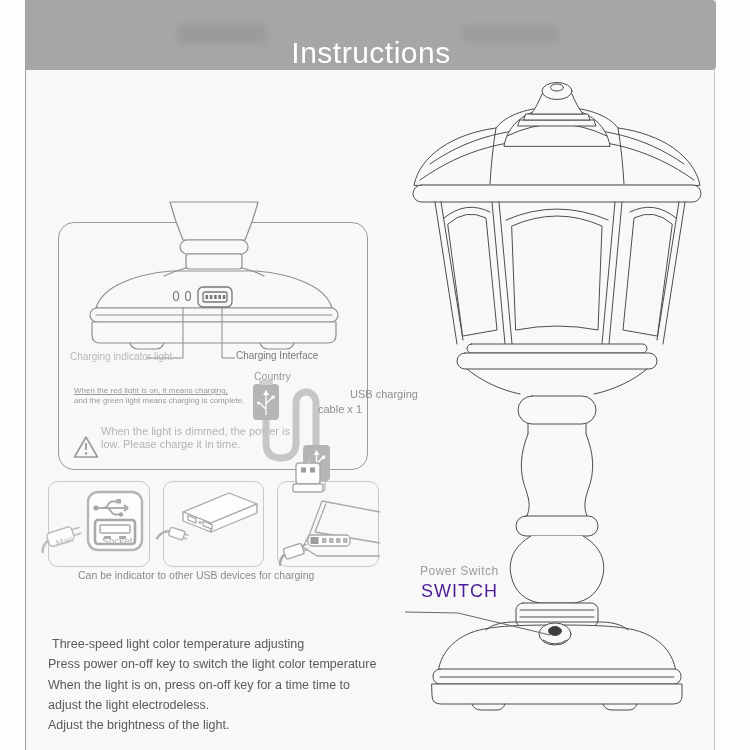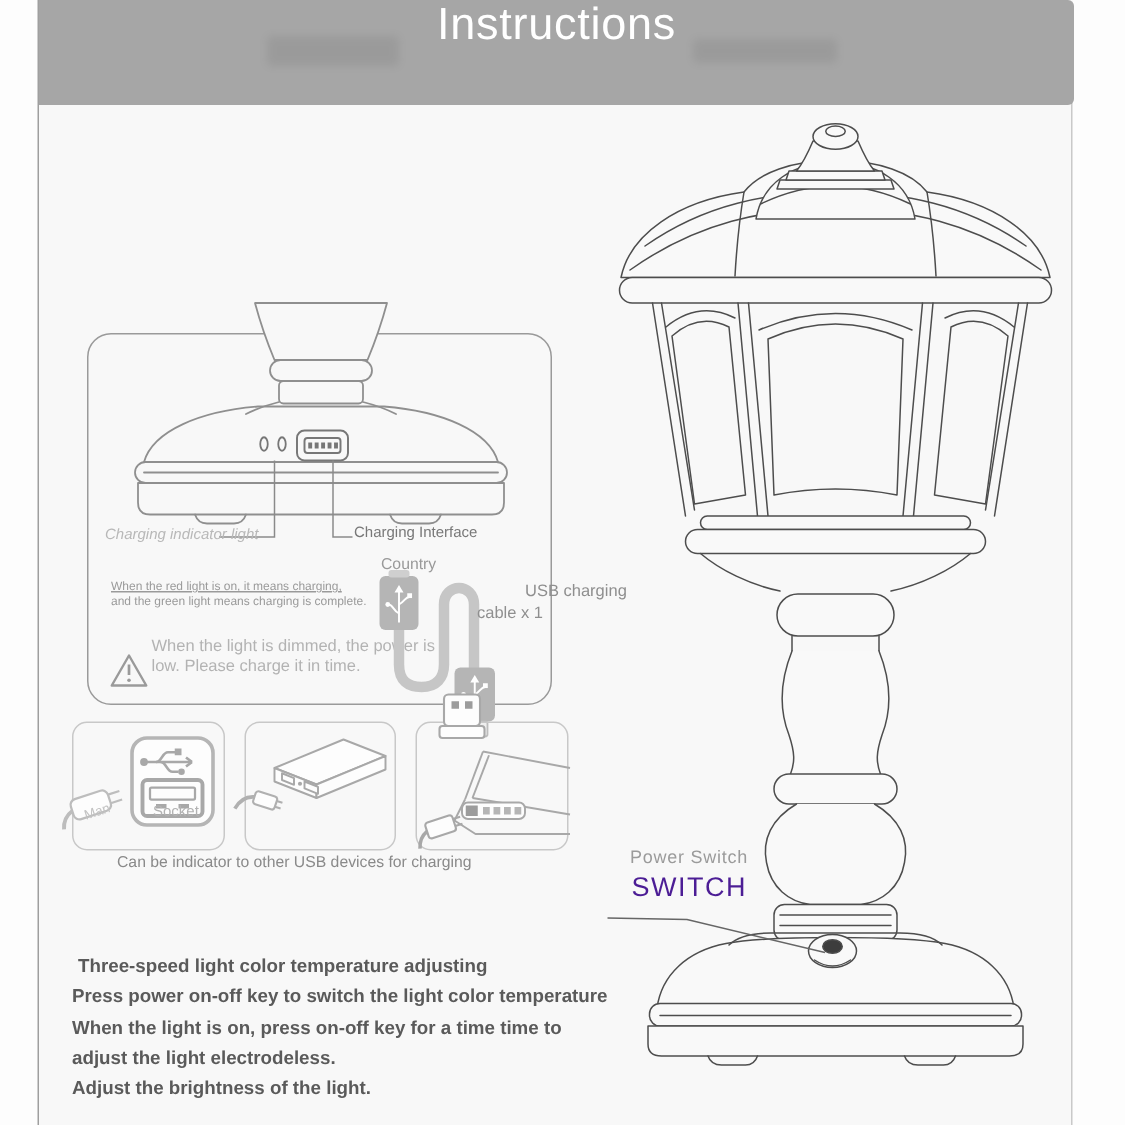--- a/index.html
+++ b/index.html
@@ -7,48 +7,48 @@
     width:750px;height:750px;position:relative;overflow:hidden;
     background:#fdfdfd;
     font-family:"Liberation Sans","DejaVu Sans",sans-serif;
     -webkit-font-smoothing:antialiased;
   }
   .abs{position:absolute;}
   #content-bg{left:26px;top:0;width:689px;height:750px;background:#f8f8f8;}
   #left-rule{left:25px;top:0;width:1px;height:750px;background:#9f9f9f;}
   #right-rule{left:714px;top:68px;width:1px;height:682px;background:#c9c9c9;}
   #header{left:26px;top:0;width:690px;height:70px;background:#a6a6a6;
-          display:flex;align-items:flex-start;justify-content:center;border-radius:0 4px 4px 0;}
+          display:flex;align-items:flex-end;justify-content:center;border-radius:0 4px 4px 0;}
   #header-title{color:#ffffff;font-size:30px;letter-spacing:0.5px;}
   .wm{filter:blur(3px);opacity:.10;background:#3c3c3c;border-radius:3px;}
   
   #diagram-box{left:58px;top:222px;width:308px;height:246px;border:1.5px solid #9a9a9a;border-radius:16px;}
   .lbl{white-space:nowrap;}
-  #charging-indicator-label{left:70px;top:351px;font-size:10px;color:#b8b8b8;font-style:italic;}
+  #charging-indicator-label{left:70px;top:351px;font-size:10px;color:#b8b8b8;}
   #charging-interface-label{left:236px;top:350px;font-size:10px;color:#787878;}
   #note1{left:74px;top:386px;font-size:8px;color:#9a9a9a;text-decoration:underline;}
   #note2{left:74px;top:396px;font-size:8px;color:#9a9a9a;}
   #warn1{left:101px;top:425px;font-size:11px;color:#b3b3b3;}
   #warn2{left:101px;top:438px;font-size:11px;color:#b3b3b3;}
   #country-label{left:254px;top:370px;font-size:10.5px;color:#999999;}
   #cable-label1{left:318px;top:388px;font-size:11px;color:#8f8f8f;margin-left:32px;}
   #cable-label2{left:318px;top:403px;font-size:11px;color:#8f8f8f;}
   
   .dev-box{top:481px;height:84px;border:1.5px solid #c8c8c8;border-radius:10px;background:transparent;}
   #dev-box-1{left:48px;width:100px;}
   #dev-box-2{left:163px;width:99px;}
   #dev-box-3{left:277px;width:100px;}
   #man-label{left:56px;top:536px;font-size:9px;color:#c2c2c2;transform:rotate(-18deg);}
   #socket-label{left:102px;top:536px;width:40px;font-size:10px;line-height:12px;color:#b2b2b2;word-break:break-all;}
   #devices-caption{left:78px;top:569px;font-size:10.5px;color:#8a8a8a;}
   
   #power-switch-label{left:420px;top:564px;font-size:12px;color:#9b9b9b;letter-spacing:0.5px;}
   #switch-label{left:421px;top:581px;font-size:18px;color:#4c1d95;letter-spacing:1px;}
   
-  .instr{left:48px;font-size:12.5px;color:#5a5a5a;font-weight:bold;}
+  .instr{left:48px;font-size:12.5px;color:#5a5a5a;}
   #instr1{top:637px;left:52px;}
   #instr2{top:657px;}
   #instr3{top:678px;}
   #instr4{top:698px;}
   #instr5{top:718px;}
   svg{position:absolute;overflow:visible;}
 </style>
 </head>
 <body>
 

